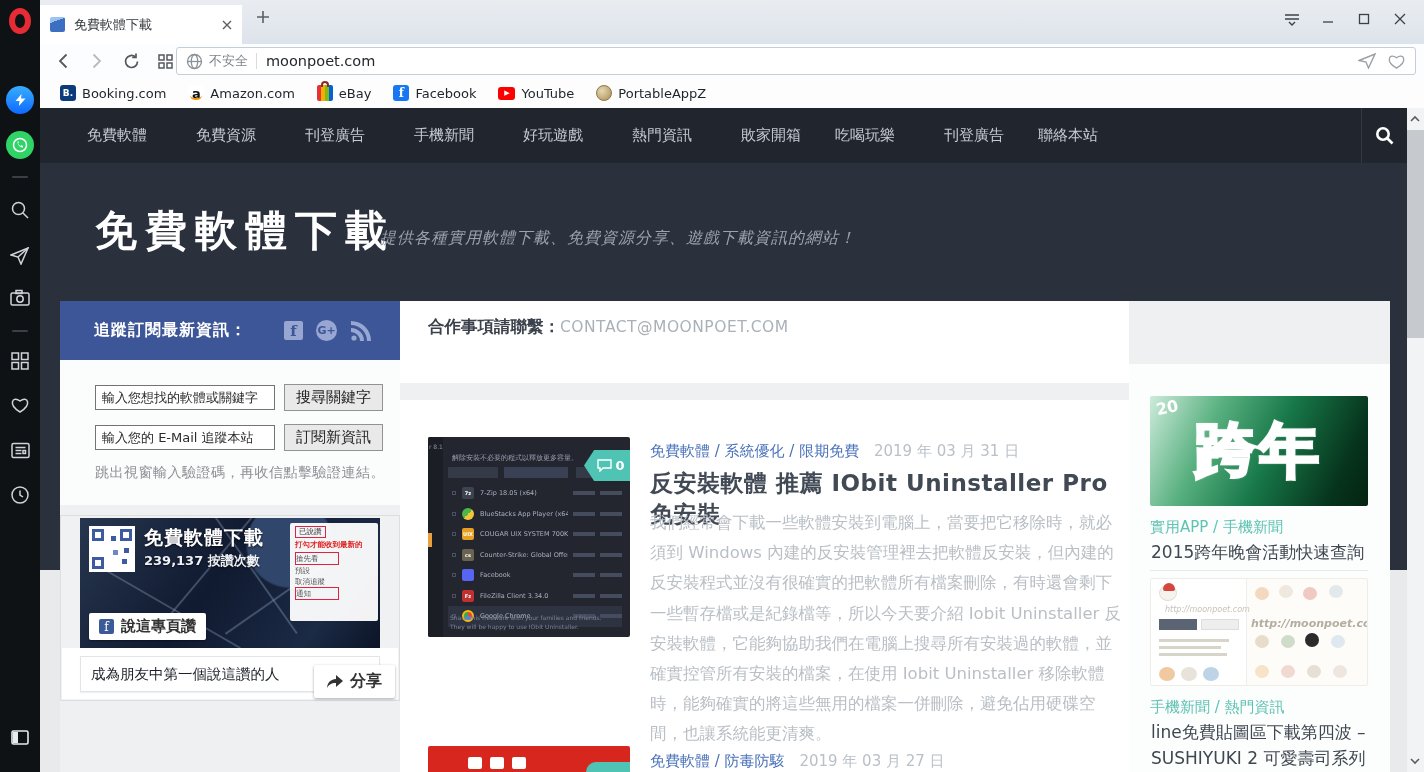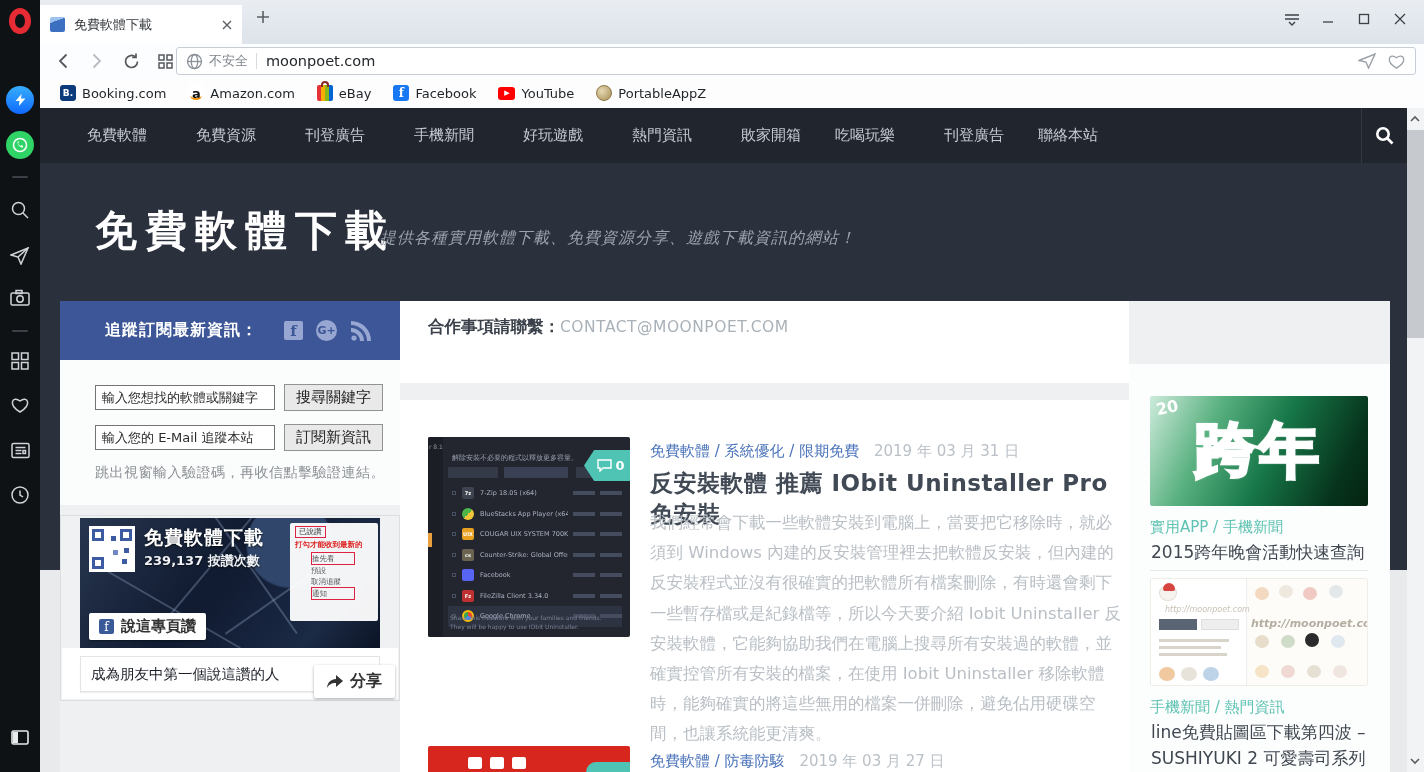--- a/index.html
+++ b/index.html
@@ -53,21 +53,21 @@
 
   
   .hero { position:absolute; left:40px; top:163px; width:1367px; height:407px; background:#2b303d; z-index:1; }
   .content-bg { position:absolute; left:60px; top:301px; width:1330px; height:471px; background:#eef0f1; z-index:2; }
   .site-title { position:absolute; left:95px; top:203px; z-index:3; color:#fff; font-size:42px; font-weight:bold; letter-spacing:8px; font-family:"DejaVu Serif","Liberation Serif",serif; }
   .site-tag { position:absolute; left:380px; top:228px; z-index:3; color:#9aa2ad; font-size:16px; font-style:italic; letter-spacing:1px; }
 
   .box { position:absolute; z-index:3; }
 
   
-  .follow-bar { left:60px; top:301px; width:340px; height:59px; background:#3d5697; display:flex; align-items:center; padding:0 28px 0 45px; }
+  .follow-bar { left:60px; top:301px; width:340px; height:59px; background:#3d5697; display:flex; align-items:center; padding:0 28px 0 34px; }
   .follow-bar .t { color:#fff; font-size:16px; font-weight:bold; letter-spacing:1px; }
   .follow-ics { margin-left:auto; display:flex; align-items:center; gap:13px; }
   .fic { color:#9aa9d4; display:flex; }
   .fb-sq { width:19px; height:19px; background:#98a7d2; border-radius:2px; color:#3d5697; font-family:"DejaVu Serif",serif; font-weight:bold; font-size:15px; display:flex; align-items:flex-end; justify-content:center; }
   .gp-c { width:21px; height:21px; background:#98a7d2; border-radius:50%; color:#3d5697; font-weight:bold; font-size:11px; display:flex; align-items:center; justify-content:center; }
 
   .form-panel { left:60px; top:360px; width:340px; height:145px; background:#fbfcfc; padding:24px 0 0 35px; }
   .frow { display:flex; align-items:center; margin-bottom:13px; }
   .frow input { width:180px; height:25px; border:1px solid #737373; background:#fff; font-size:13px; padding:0 6px; color:#222; font-family:inherit; }
   .frow input::placeholder { color:#2b2b2b; opacity:1; }
@@ -80,21 +80,21 @@
       linear-gradient(125deg,#27364f 0%,#101a30 45%,#1b2a45 80%,#0c1425 100%); overflow:hidden; }
   .beam { position:absolute; width:2px; height:160px; background:rgba(150,170,200,.35); }
   .qr { position:absolute; left:9px; top:8px; width:46px; height:46px; background:#fff; }
   .qr i { position:absolute; width:12px; height:12px; border:3px solid #3c5ba2; }
   .qr .d { position:absolute; width:5px; height:5px; background:#3c5ba2; border:none; }
   .fb-name { position:absolute; left:64px; top:7px; color:#fff; font-size:19px; font-weight:bold; text-shadow:0 1px 2px rgba(0,0,0,.7); letter-spacing:1px; }
   .fb-likes { position:absolute; left:64px; top:34px; color:#eef1f5; font-size:13px; text-shadow:0 1px 2px rgba(0,0,0,.7);font-weight:bold; }
   .fb-mini { position:absolute; right:2px; top:5px; width:88px; height:98px; background:rgba(255,255,255,.95); border-radius:2px; padding:3px 5px; font-size:7.5px; color:#444; }
   .fb-mini .liked { border:1px solid #d24; color:#333; display:inline-block; padding:0 3px; margin-bottom:2px; }
   .fb-mini .tip { color:#d22; font-weight:bold; margin-bottom:2px; }
-  .fb-mini .opt { line-height:11px; color:#555;margin-left:16px; }
+  .fb-mini .opt { line-height:11px; color:#555; }
   .fb-mini .opt.sel { border:1px solid #d24; width:44px; }
   .like-btn { position:absolute; left:9px; bottom:9px; background:#fff; border-radius:2px; display:flex; align-items:center; padding:4px 10px; box-shadow:0 1px 2px rgba(0,0,0,.4); }
   .like-btn .f { width:15px; height:15px; background:#3a5a98; border-radius:2px; color:#fff; font-family:"DejaVu Serif",serif; font-size:12px; display:flex; align-items:flex-end; justify-content:center; margin-right:7px; }
   .like-btn .t { font-size:15px; font-weight:bold; color:#333; }
   .share-btn { position:absolute; right:4px; bottom:2px; background:#fff; border-radius:2px; display:flex; align-items:center; padding:6px 13px; box-shadow:0 1px 3px rgba(0,0,0,.35); z-index:2; }
   .share-btn .t { font-size:16px; font-weight:bold; color:#333; margin-left:7px; }
   .fb-bottom { position:absolute; left:1px; right:1px; bottom:1px; height:51px; background:#fff; }
   .first-like { position:absolute; left:18px; right:18px; top:8px; height:36px; background:#fff; border:1px solid #e3e4e6; box-shadow:0 1px 1px rgba(0,0,0,.06); display:flex; align-items:center; padding-left:10px; font-size:14.5px; color:#1d2129; }
 
   

